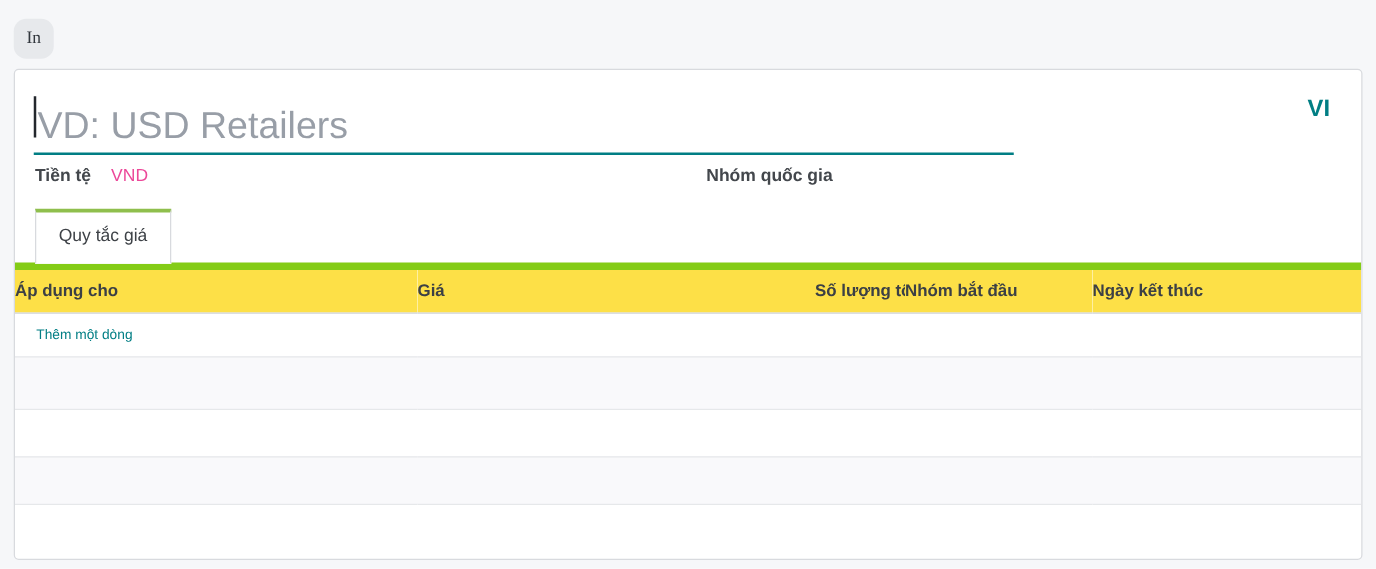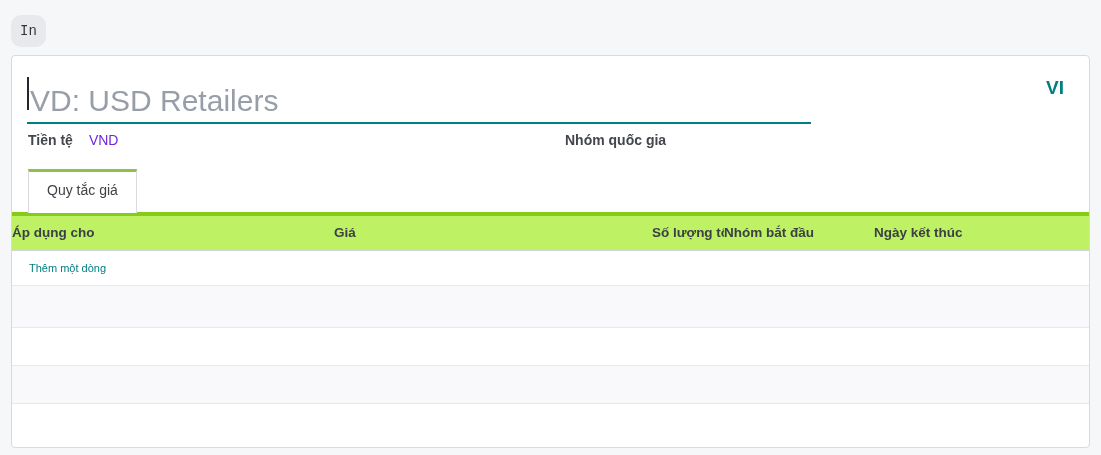--- a/index.html
+++ b/index.html
@@ -11,21 +11,21 @@
     overflow: hidden;
   }
   
   .toolbar { padding: 15px 0 8px 11px; height: 55px; }
   .btn-print {
     display: inline-block;
     min-width: 32px; height: 32px;
     padding: 0 9px;
     background: #e7e9ec;
     border: none; border-radius: 10px;
-    font-family: Liberation Mono, monospace;
+    font-family: Liberation Serif, serif;
     font-size: 14px; color: #32373d;
     cursor: pointer; line-height: 32px;
   }
   
   .card {
     position: relative;
     margin-left: 11px;
     width: 1079px; height: 393px;
     background: #ffffff;
     border: 1px solid #d8dade;
@@ -58,25 +58,25 @@
   .text-caret {
     position: absolute; left: 0; top: 5px;
     width: 1.5px; height: 33px;
     background: #23272c;
   }
   
   .fields-row { display: flex; margin: 16px 0 0 16px; height: 20px; font-size: 14px; }
   .field-group { display: flex; align-items: center; }
   .field-group.left { flex: 0 0 537px; }
   .field-label { font-weight: bold; color: #43474c; margin-right: 16px; }
-  .field-value { color: #6d28d9; cursor: pointer; min-width: 40px; }
+  .field-value { color: #ec4899; cursor: pointer; min-width: 40px; }
   
   .notebook {
     margin-top: 22px;
-    border-bottom: 4px solid #84cc16;
+    border-bottom: 6px solid #84cc16;
     display: flex; align-items: flex-end;
     height: 44px;
   }
   .tab {
     margin: 0 0 -1px 16px;
     background: #fff;
     border-top: 3px solid #8fbf4d;
     border-left: 1px solid #d8dade;
     border-right: 1px solid #d8dade;
     border-bottom: 1px solid #ffffff;
@@ -90,21 +90,21 @@
     width: 100%;
     border-collapse: collapse;
     table-layout: fixed;
     font-size: 13.5px;
   }
   table.rules th {
     height: 34px;
     font-weight: bold; color: #3c4045;
     text-align: left;
     border-bottom: 1px solid #d0d3d7;
-    background: #bef264;
+    background: #fde047;
     padding: 0;
     white-space: nowrap; overflow: hidden;
     cursor: pointer;
   }
   th.c1 { padding-left: 22px; }
   th.c2 { padding-left: 4px; margin-left: 10px; }
   th.c3 { text-align: right; padding-right: 5px; }
   th.c4 { padding-left: 31px; }
   th.c5 { padding-left: 31px; margin-left: 38px; }
   tr.add-row td {

